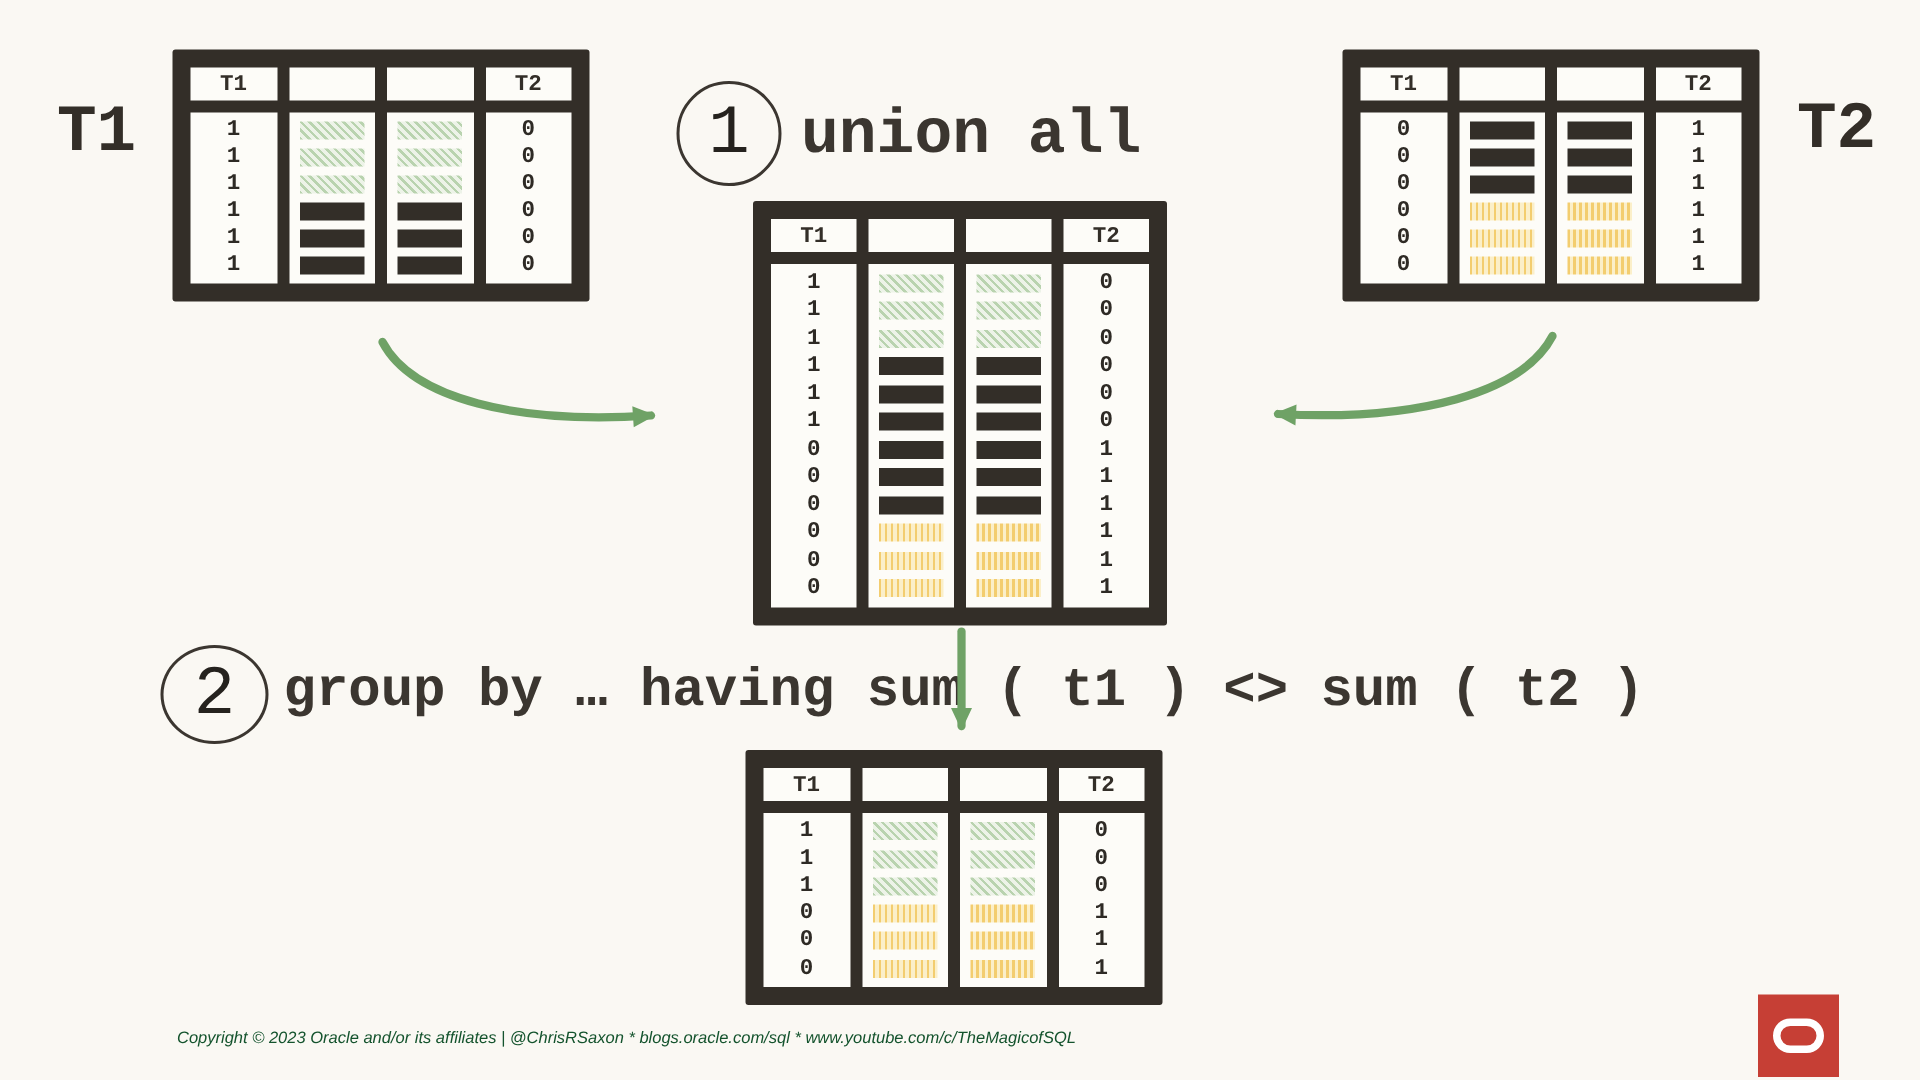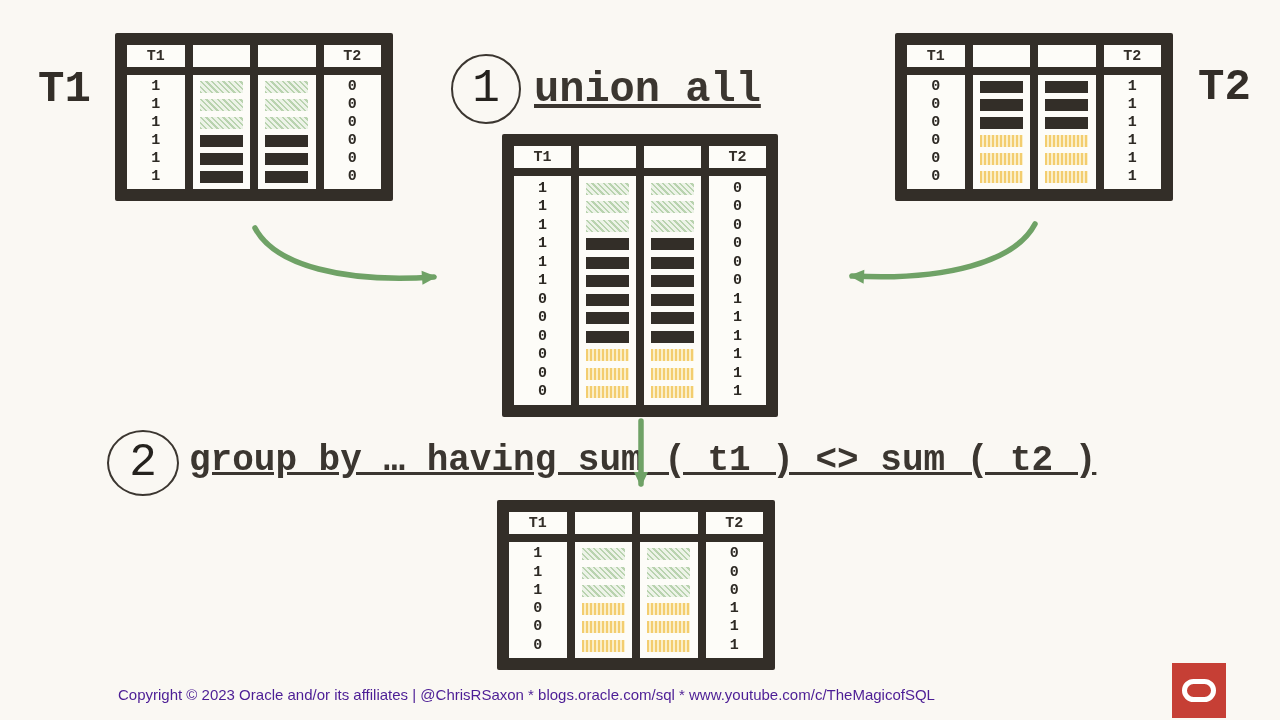--- a/index.html
+++ b/index.html
@@ -41,32 +41,32 @@
 
   
   .step-circle{
     position:absolute;border:2px solid #3b3630;border-radius:50%;
     display:flex;align-items:center;justify-content:center;
     font-size:46px;font-weight:400;color:#25221e;box-sizing:border-box;
   }
   #circle1{left:451px;top:54px;width:70px;height:70px;}
   #circle2{left:107px;top:430px;width:72px;height:66px;}
 
-  .step-label{position:absolute;font-weight:700;color:#3b3630;white-space:nowrap;text-decoration:underline;}
+  .step-label{position:absolute;font-weight:700;color:#3b3630;white-space:nowrap;}
   #step1-label{left:534px;top:66px;font-size:42px;}
   #step2-label{left:189px;top:440px;font-size:36px;}
 
   
   .overlay{position:absolute;left:0;top:0;pointer-events:none;}
   .arrow{stroke:#6fa266;stroke-width:5.5;fill:none;stroke-linecap:round;}
 
   
   .footer{
     position:absolute;left:118px;top:686px;
-    font-family:"Liberation Sans", sans-serif;font-size:15px;color:#4c1d95;
+    font-family:"Liberation Sans", sans-serif;font-size:11px;color:#14532d;font-style:italic;
   }
   .logo{
     position:absolute;left:1172px;top:663px;width:54px;height:55px;
     background:#c63f35;display:flex;align-items:center;justify-content:center;
   }
   .logo-o{width:24px;height:13px;border:5px solid #ffffff;border-radius:999px;}
 </style>
 </head>
 <body>
 

